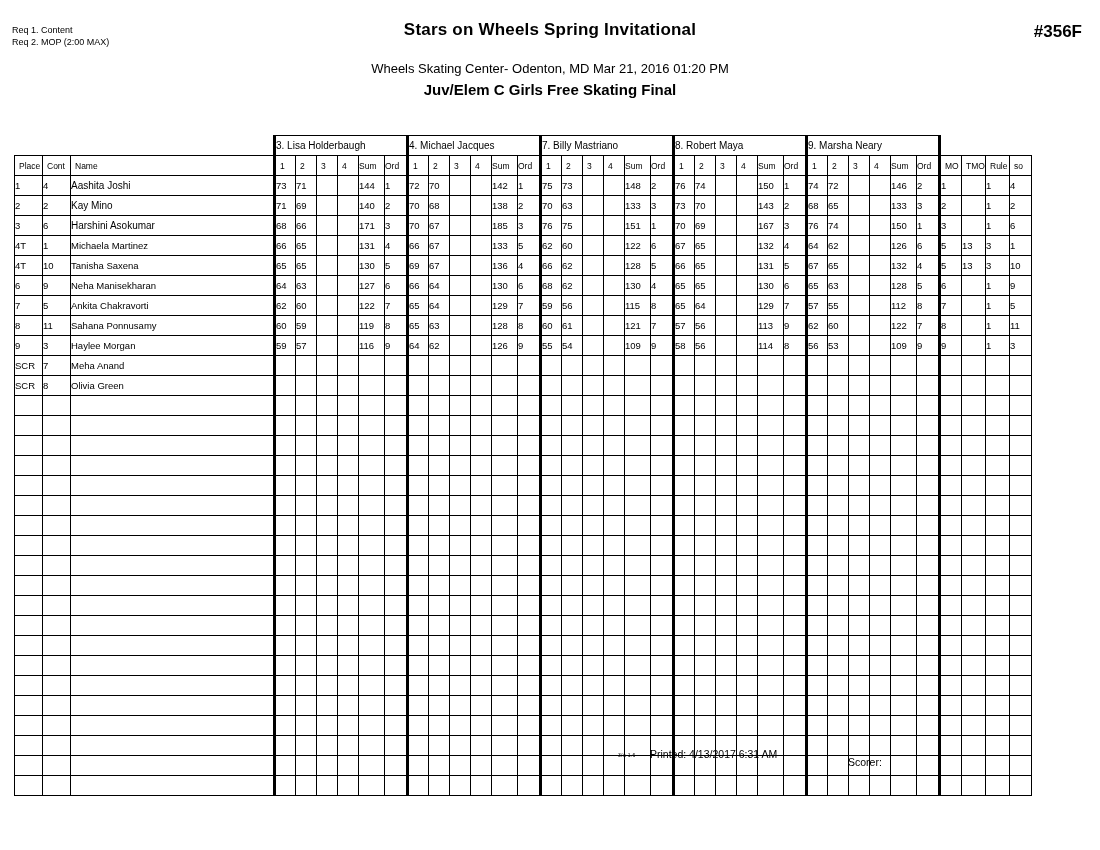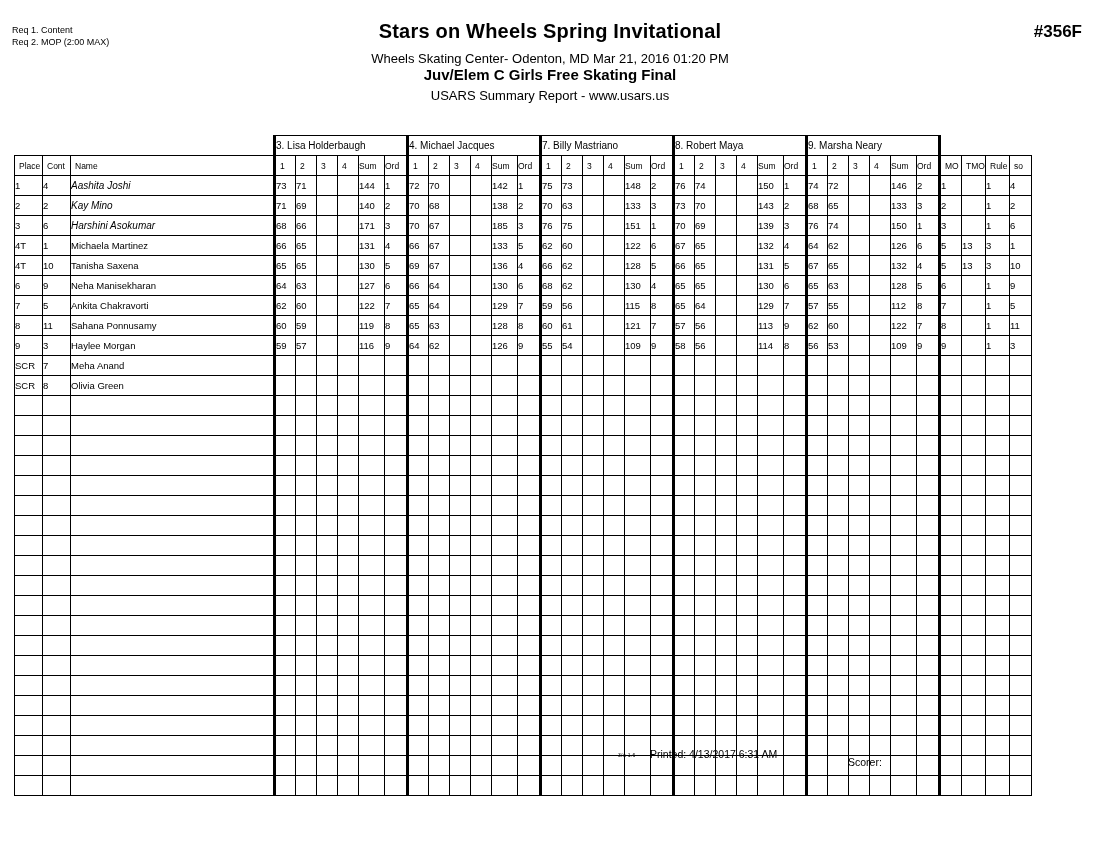--- a/index.html
+++ b/index.html
@@ -31,31 +31,32 @@
   }
   
   .header {
     position: absolute;
     left: 0;
     top: 20px;
     width: 1100px;
     text-align: center;
   }
   .title1 {
-    font-size: 20px;
+    font-size: 17px;
     font-weight: bold;
     letter-spacing: 0.2px;
   }
   .title2 {
     font-size: 13px;
-    margin-top: 8px;
+    margin-top: 21px;
   }
   .title3 {
     font-size: 15px;
     font-weight: bold;
+    margin-top: 5px;
   }
   .title4 {
     font-size: 13px;
     margin-top: 5px;
   }
   .eventcode {
     position: absolute;
     right: 18px;
     top: 22px;
     font-size: 17px;
@@ -100,21 +101,21 @@
   .colhdr.left {
     text-align: left;
     padding-left: 4px;
   }
   .cell-c { text-align: center; }
   .cell-l { text-align: left; padding-left: 4px; }
   .cell-score { text-align: left; padding-left: 4px; }
   .cell-sum { text-align: right; padding-right: 3px; }
   .cell-ord { text-align: left; padding-left: 4px; }
   .bold { font-weight: bold; }
-  .name-bold { font-weight: bold; font-size: 10px; font-style: italic; }
+  .name-bold { font-weight: bold; font-size: 10px; }
   .name-reg { font-size: 9.5px; }
 
   
   .footer {
     position: absolute;
     left: 0;
     top: 748px;
     width: 1100px;
     font-size: 10.5px;
   }
@@ -145,21 +146,20 @@
 
   <div class="reqs">
     <div>Req  1.  Content</div>
     <div>Req  2.  MOP (2:00 MAX)</div>
   </div>
 
   <div class="header">
     <div class="title1">Stars on Wheels Spring Invitational</div>
     <div class="title2">Wheels Skating Center- Odenton, MD   Mar 21, 2016  01:20 PM</div>
     <div class="title3">Juv/Elem C Girls Free Skating  Final</div>
-    <div class="title4">USARS Summary Report - www.usars.us</div>
   </div>
   <div class="eventcode">#356F</div>
 
   <table class="grid">
     <colgroup>
       <col style="width:28px">
       <col style="width:28px">
       <col style="width:204px">
 
       <col style="width:21px">
@@ -362,21 +362,21 @@
           <td class="cell-score bold gsep-l">76</td>
           <td class="cell-score bold">75</td>
           <td class="cell-score bold"></td>
           <td class="cell-score bold"></td>
           <td class="cell-sum bold">151</td>
           <td class="cell-ord bold">1</td>
           <td class="cell-score bold gsep-l">70</td>
           <td class="cell-score bold">69</td>
           <td class="cell-score bold"></td>
           <td class="cell-score bold"></td>
-          <td class="cell-sum bold">139</td>
+          <td class="cell-sum bold">167</td>
           <td class="cell-ord bold">3</td>
           <td class="cell-score bold gsep-l">76</td>
           <td class="cell-score bold">74</td>
           <td class="cell-score bold"></td>
           <td class="cell-score bold"></td>
           <td class="cell-sum bold">150</td>
           <td class="cell-ord bold gsep-r">1</td>
           <td class="cell-l bold">3</td>
           <td class="cell-l bold"></td>
           <td class="cell-l bold">1</td>

